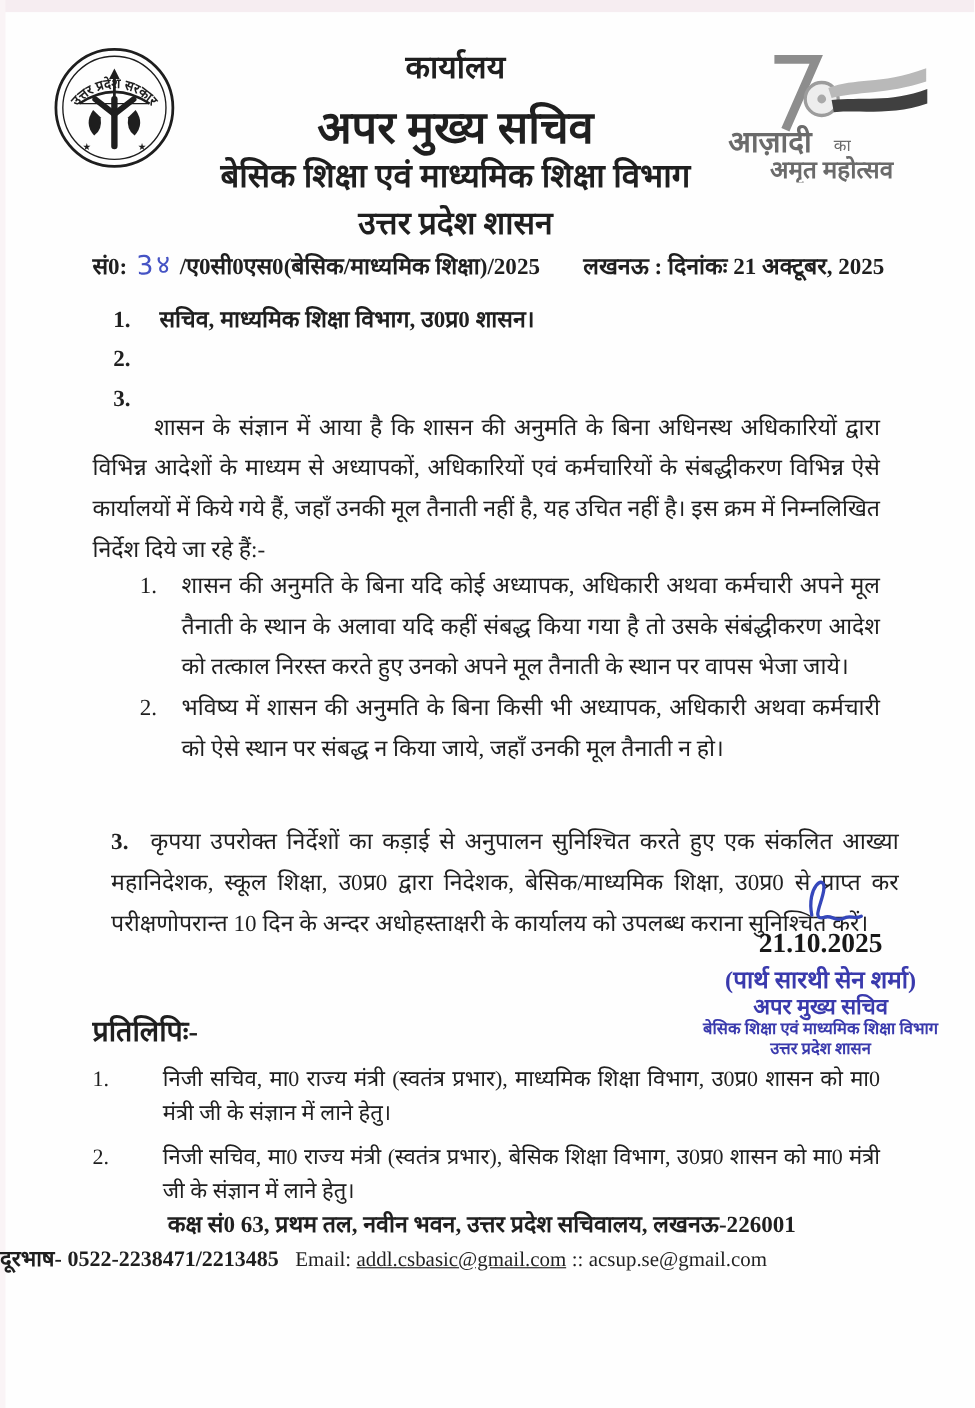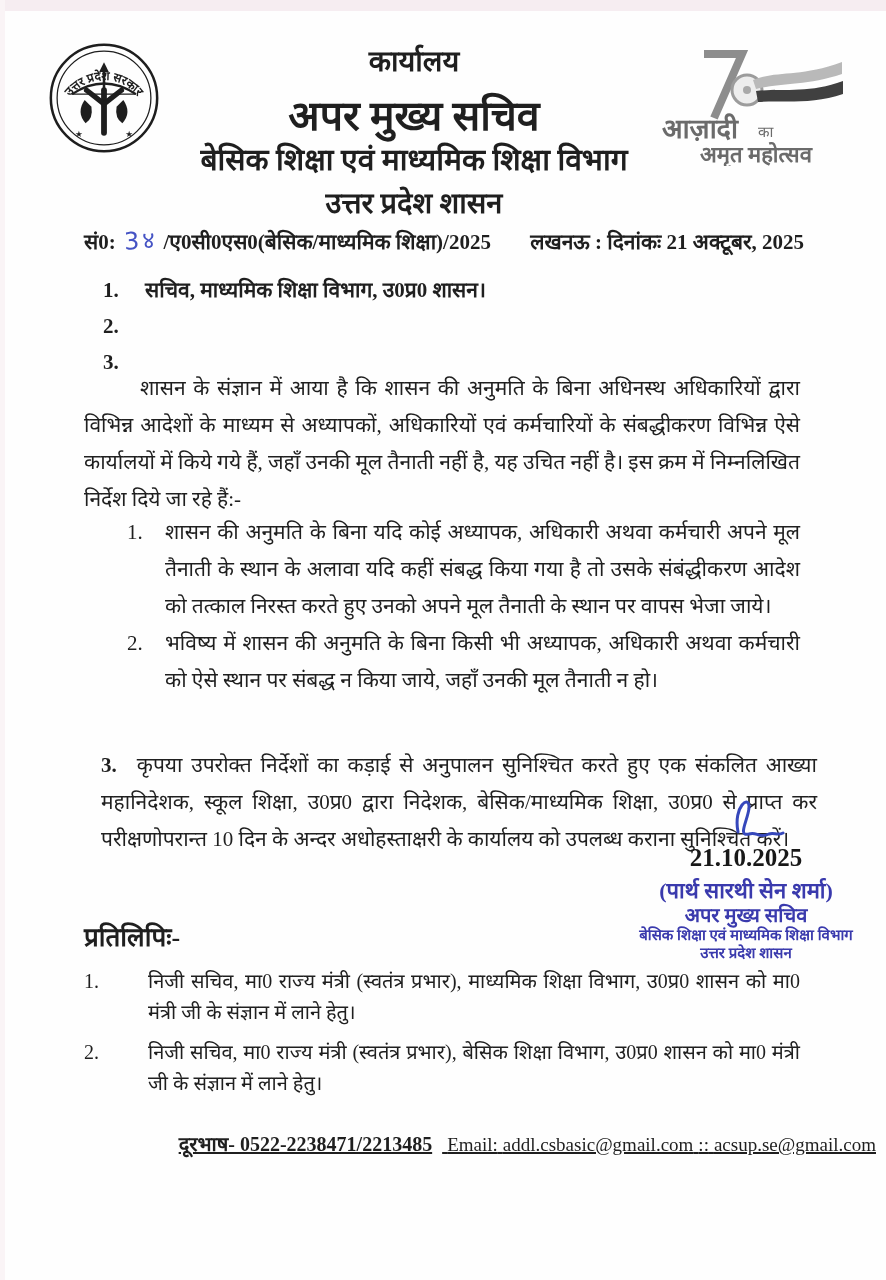--- a/index.html
+++ b/index.html
@@ -55,21 +55,21 @@
   
   .copy-head{position:absolute;left:84px;top:918px;font-weight:bold;font-size:26px;font-family:Liberation Serif, serif;}
   .copies{position:absolute;left:84px;top:966px;width:716px;font-size:20px;line-height:31px;}
   .copies .row{display:flex;margin-bottom:9px;}
   .copies .num{width:64px;flex:none;}
   .copies .txt{flex:1;text-align:justify;}
 
   
   .footer1{position:absolute;left:0;right:10px;top:1098px;text-align:center;
     font-weight:bold;font-size:21px;}
-  .footer2{position:absolute;left:0;right:10px;top:1130px;text-align:right;font-size:20px;text-decoration:underline;}
+  .footer2{position:absolute;left:0;right:10px;top:1130px;text-align:left;font-size:20px;}
   .footer2 .ph{font-weight:bold;padding-right:10px;}
   .footer2 .latin{font-size:19px;}
   .footer2 .em1{text-decoration:underline;}
 </style>
 </head>
 <body>
 
 <div class="page">
   <div class="scan-band"></div>
   <div class="scan-edge"></div>
@@ -167,20 +167,21 @@
     <div class="row">
       <span class="num">1.</span>
       <span class="txt">निजी सचिव, मा0 राज्य मंत्री (स्वतंत्र प्रभार), माध्यमिक शिक्षा विभाग, उ0प्र0 शासन को मा0 मंत्री जी के संज्ञान में लाने हेतु।</span>
     </div>
     <div class="row">
       <span class="num">2.</span>
       <span class="txt">निजी सचिव, मा0 राज्य मंत्री (स्वतंत्र प्रभार), बेसिक शिक्षा विभाग, उ0प्र0 शासन को मा0 मंत्री जी के संज्ञान में लाने हेतु।</span>
     </div>
   </div>
 
+  <div class="footer1">कक्ष सं0 63, प्रथम तल, नवीन भवन, उत्तर प्रदेश सचिवालय, लखनऊ-226001</div>
   <div class="footer2">
     <span class="ph">दूरभाष- 0522-2238471/2213485</span>
     <span class="latin">Email:</span>
     <span class="latin em1">addl.csbasic@gmail.com</span>
     <span class="latin">::</span>
     <span class="latin">acsup.se@gmail.com</span>
   </div>
 </div>
 
 </body></html>

